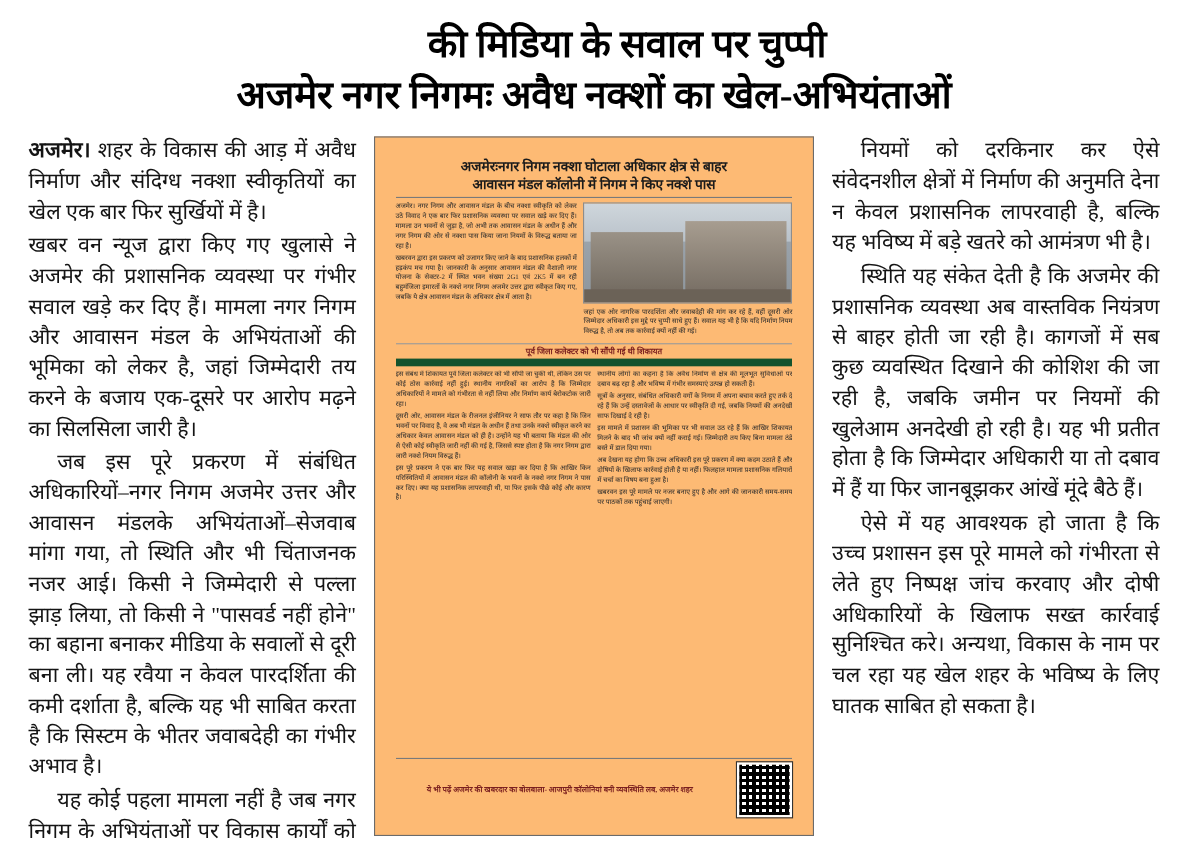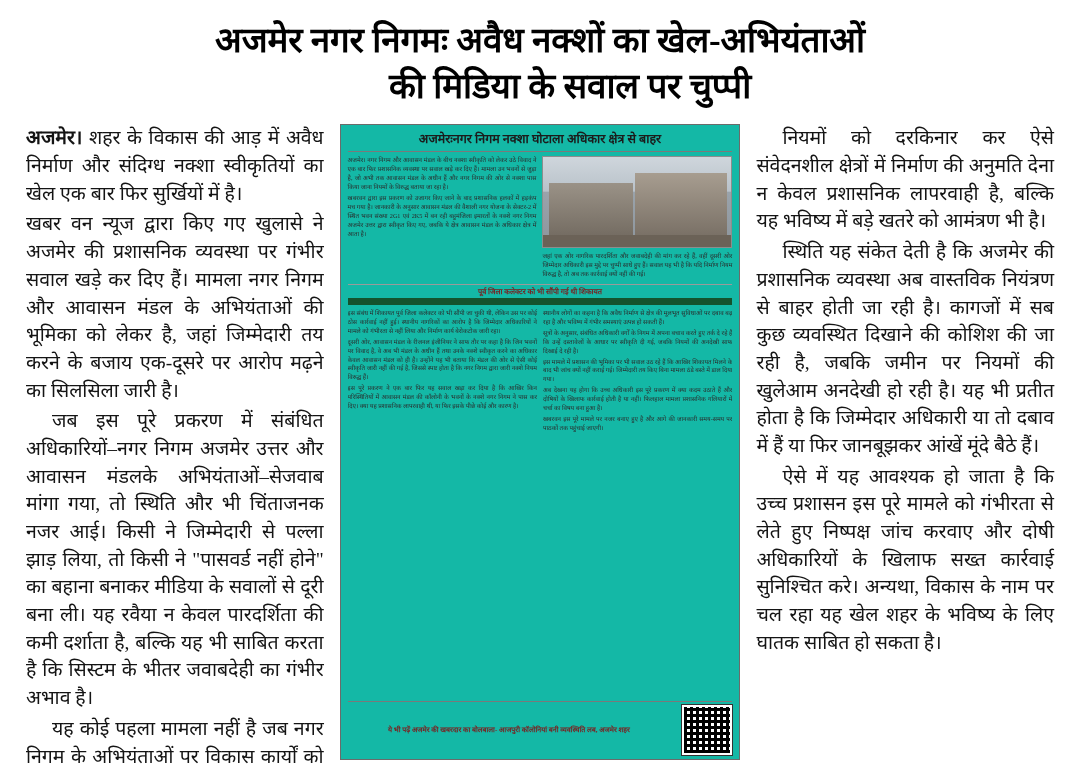--- a/index.html
+++ b/index.html
@@ -60,23 +60,23 @@
   .col p.indent {
     text-indent: 26px;
   }
   .col .dateline {
     font-weight: bold;
   }
   
   .clip {
     width: 404px;
     border: 1px solid #6b6b6b;
-    background: #14b8a6;
-    box-sizing: border-box;
-    padding: 0;
+    background: #fdba74;
+    box-sizing: border-box;
+    padding: 12px;
     position: relative;
     overflow: hidden;
     height: 636px;
   }
   .clip-inner {
     padding: 6px 7px 4px 7px;
     height: 100%;
     box-sizing: border-box;
     display: flex;
     flex-direction: column;
@@ -171,42 +171,43 @@
     border-bottom: 7px solid #14532d;
     padding: 1.5px 0;
   }
 </style>
 </head>
 <body>
 
 <div class="page">
 
   <div class="headline">
+    <span class="line line2">की मिडिया के सवाल पर चुप्पी</span>
     <span class="line line1">अजमेर नगर निगमः अवैध नक्शों का खेल-अभियंताओं</span>
-    <span class="line line2">की मिडिया के सवाल पर चुप्पी</span>
   </div>
 
   <div class="columns">
 
     <div class="col left">
       <p>
         <span class="dateline">अजमेर।</span>
         <span>शहर के विकास की आड़ में अवैध निर्माण और संदिग्ध नक्शा स्वीकृतियों का खेल एक बार फिर सुर्खियों में है।</span>
       </p>
       <p>खबर वन न्यूज द्वारा किए गए खुलासे ने अजमेर की प्रशासनिक व्यवस्था पर गंभीर सवाल खड़े कर दिए हैं। मामला नगर निगम और आवासन मंडल के अभियंताओं की भूमिका को लेकर है, जहां जिम्मेदारी तय करने के बजाय एक-दूसरे पर आरोप मढ़ने का सिलसिला जारी है।</p>
       <p class="indent">जब इस पूरे प्रकरण में संबंधित अधिकारियों–नगर निगम अजमेर उत्तर और आवासन मंडलके अभियंताओं–सेजवाब मांगा गया, तो स्थिति और भी चिंताजनक नजर आई। किसी ने जिम्मेदारी से पल्ला झाड़ लिया, तो किसी ने "पासवर्ड नहीं होने" का बहाना बनाकर मीडिया के सवालों से दूरी बना ली। यह रवैया न केवल पारदर्शिता की कमी दर्शाता है, बल्कि यह भी साबित करता है कि सिस्टम के भीतर जवाबदेही का गंभीर अभाव है।</p>
       <p class="indent">यह कोई पहला मामला नहीं है जब नगर निगम के अभियंताओं पर विकास कार्यों को भ्रष्टाचार की भेंट चढ़ाने के आरोप लगे हों। इससे पहले भी कई परियोजनाएं कागजों में ही दम तोड़ चुकी हैं।</p>
 
     </div>
 
     <div class="clip">
       <div class="clip-inner">
 
         <div class="clip-head">
           <div>अजमेरःनगर निगम नक्शा घोटाला अधिकार क्षेत्र से बाहर</div>
+          <div>आवासन मंडल कॉलोनी में निगम ने किए नक्शे पास</div>
         </div>
 
         <div class="clip-body">
           <div class="clip-col">
             <p>अजमेर। नगर निगम और आवासन मंडल के बीच नक्शा स्वीकृति को लेकर उठे विवाद ने एक बार फिर प्रशासनिक व्यवस्था पर सवाल खड़े कर दिए हैं। मामला उन भवनों से जुड़ा है, जो अभी तक आवासन मंडल के अधीन हैं और नगर निगम की ओर से नक्शा पास किया जाना नियमों के विरुद्ध बताया जा रहा है।</p>
             <p>खबरवन द्वारा इस प्रकरण को उजागर किए जाने के बाद प्रशासनिक हलकों में हड़कंप मच गया है। जानकारी के अनुसार आवासन मंडल की वैशाली नगर योजना के सेक्टर-2 में स्थित भवन संख्या 2G1 एवं 2K5 में बन रही बहुमंजिला इमारतों के नक्शे नगर निगम अजमेर उत्तर द्वारा स्वीकृत किए गए, जबकि ये क्षेत्र आवासन मंडल के अधिकार क्षेत्र में आता है।</p>
           </div>
           <div class="clip-col">
             <div class="photo">
               <div class="bldg b1"></div>

